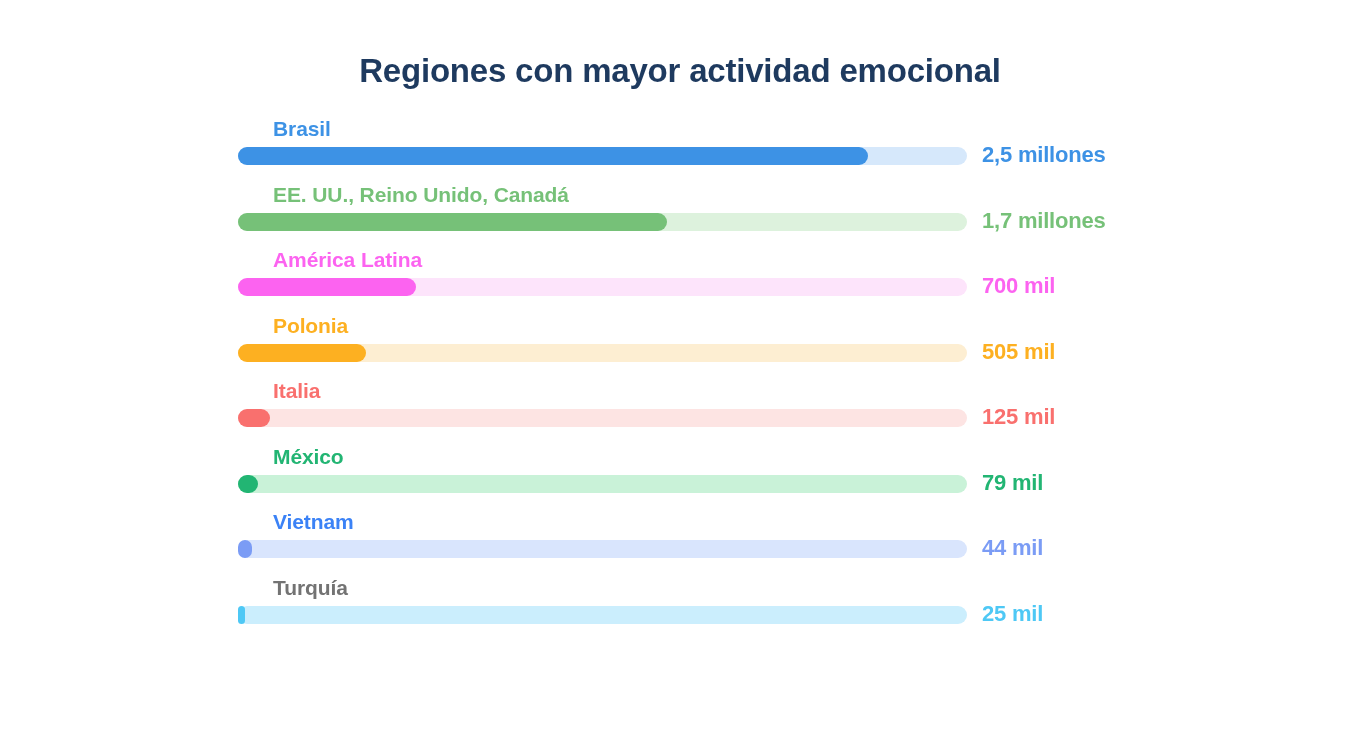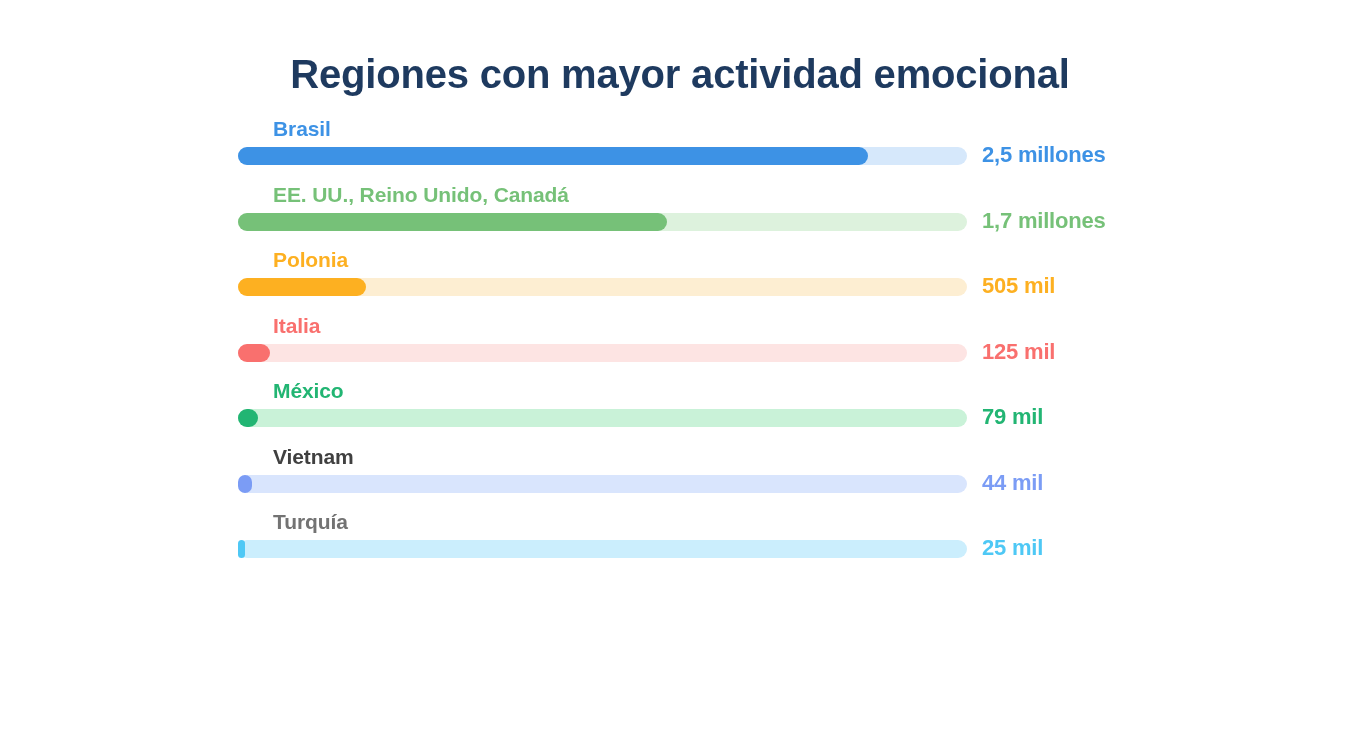--- a/index.html
+++ b/index.html
@@ -18,21 +18,21 @@
     width: 1360px;
     height: 755px;
     background: #ffffff;
   }
   #chart-title {
     position: absolute;
     left: 0;
     top: 52px;
     width: 1360px;
     text-align: center;
-    font-size: 40px;
+    font-size: 33px;
     font-weight: bold;
     letter-spacing: -0.2px;
     color: #1e3a5f;
     white-space: nowrap;
   }
   #rows {
     position: absolute;
     left: 238px;
     top: 116px;
     width: 1000px;
@@ -96,20 +96,27 @@
         <div class="row-value" style="color: rgb(61, 146, 229);">2,5 millones</div>
       </div>
       <div class="row">
         <div class="row-label" style="color: rgb(118, 193, 120);">EE. UU., Reino Unido, Canadá</div>
         <div class="bar-track" style="background: rgb(221, 242, 221);">
           <div class="bar-fill" style="background: rgb(118, 193, 120); width: 58.8%;"></div>
         </div>
         <div class="row-value" style="color: rgb(118, 193, 120);">1,7 millones</div>
       </div>
       <div class="row">
+        <div class="row-label" style="color: rgb(252, 99, 240);">América Latina</div>
+        <div class="bar-track" style="background: rgb(253, 228, 251);">
+          <div class="bar-fill" style="background: rgb(252, 99, 240); width: 24.4%;"></div>
+        </div>
+        <div class="row-value" style="color: rgb(252, 99, 240);">700 mil</div>
+      </div>
+      <div class="row">
         <div class="row-label" style="color: rgb(253, 176, 33); text-align: center;">Polonia</div>
         <div class="bar-track" style="background: rgb(253, 238, 210);">
           <div class="bar-fill" style="background: rgb(253, 176, 33); width: 17.6%;"></div>
         </div>
         <div class="row-value" style="color: rgb(253, 176, 33);">505 mil</div>
       </div>
       <div class="row">
         <div class="row-label" style="color: rgb(249, 112, 110);">Italia</div>
         <div class="bar-track" style="background: rgb(253, 228, 227);">
           <div class="bar-fill" style="background: rgb(249, 112, 110); width: 4.4%;"></div>
@@ -117,21 +124,21 @@
         <div class="row-value" style="color: rgb(249, 112, 110);">125 mil</div>
       </div>
       <div class="row">
         <div class="row-label" style="color: rgb(34, 181, 115);">México</div>
         <div class="bar-track" style="background: rgb(201, 242, 216);">
           <div class="bar-fill" style="background: rgb(34, 181, 115); width: 2.7%;"></div>
         </div>
         <div class="row-value" style="color: rgb(34, 181, 115);">79 mil</div>
       </div>
       <div class="row">
-        <div class="row-label" style="color: #404040;">Vietnam</div>
+        <div class="row-label" style="color: #3b82f6;">Vietnam</div>
         <div class="bar-track" style="background: rgb(217, 229, 253);">
           <div class="bar-fill" style="background: rgb(123, 156, 245); width: 1.9%;"></div>
         </div>
         <div class="row-value" style="color: rgb(123, 156, 245);">44 mil</div>
       </div>
       <div class="row">
         <div class="row-label" style="color: #737373;">Turquía</div>
         <div class="bar-track" style="background: rgb(203, 238, 253);">
           <div class="bar-fill" style="background: rgb(78, 200, 245); width: 0.9%;"></div>
         </div>

